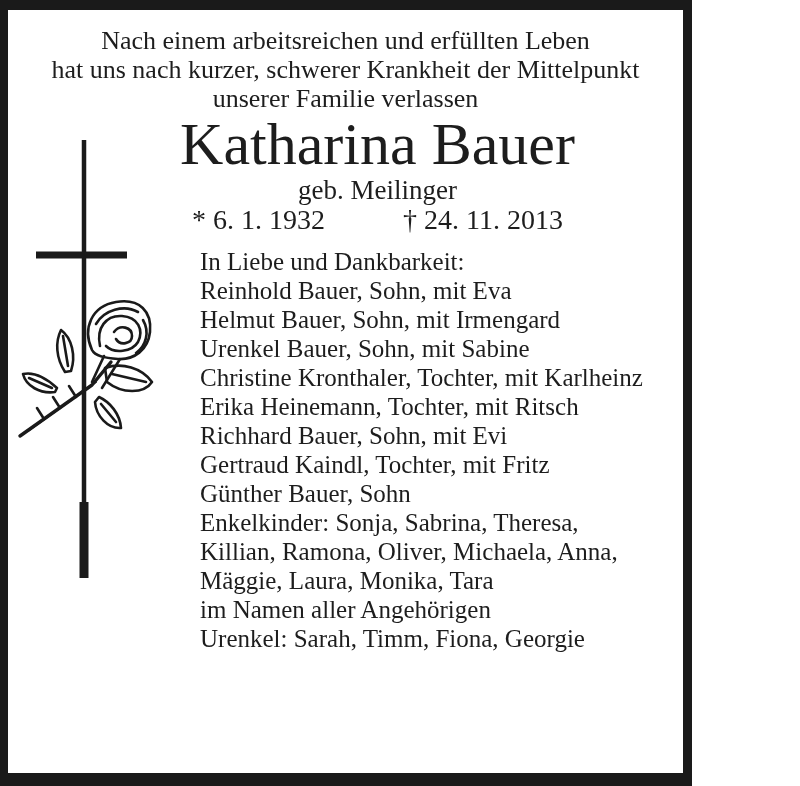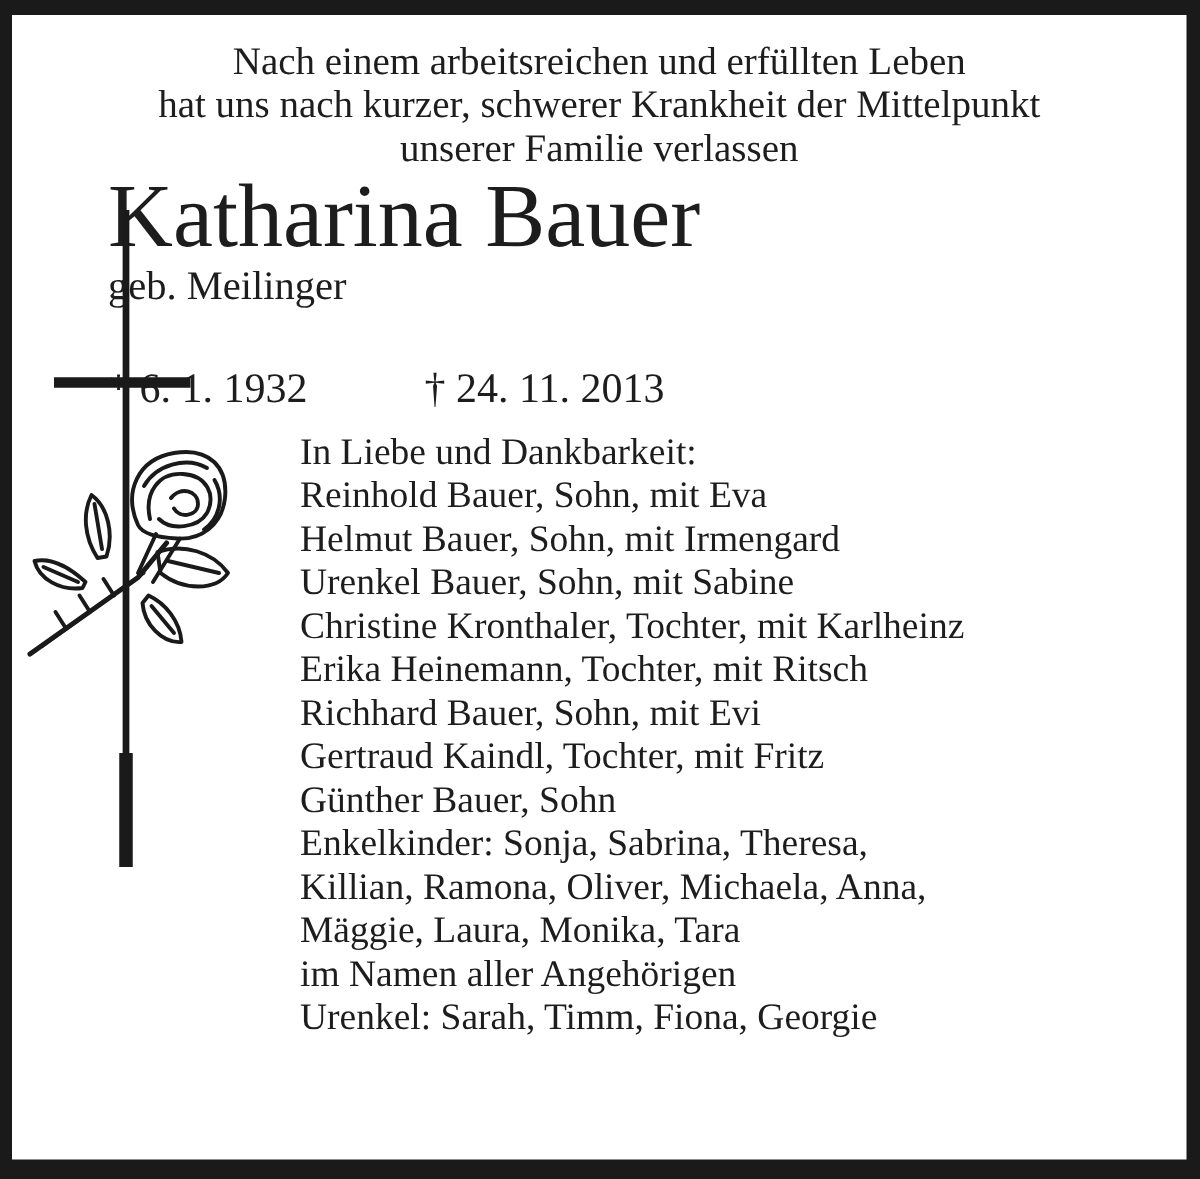--- a/index.html
+++ b/index.html
@@ -1,43 +1,44 @@
 <!DOCTYPE html>
 <html lang="de"><head>
 <meta charset="utf-8">
 <style>
   html, body { margin: 0; padding: 0; background: #ffffff; }
 
   .page {
     position: relative;
-    width: 800px;
+    width: 692px;
     height: 786px;
     box-sizing: border-box;
     background: #ffffff;
     border-style: solid;
     border-color: #1a1a1a;
     border-width: 10px 9px 13px 8px; 
     overflow: hidden;
     font-family: "Liberation Serif", "DejaVu Serif", serif;
     color: #1d1d1d;
   }
 
   .intro {
     padding-top: 16px;
     text-align: center;
     font-size: 26px;
     line-height: 29px;
   }
 
   .header {
+    text-align: center;
     padding-left: 64px; 
   }
   .name   { font-size: 60px; line-height: 62px; white-space: nowrap; }
   .maiden { font-size: 27px; line-height: 30px; }
-  .dates  { font-size: 28px; line-height: 30px; white-space: nowrap; margin-top: 40px; }
+  .dates  { font-size: 28px; line-height: 30px; white-space: nowrap; }
   .dates .gap { display: inline-block; width: 78px; }
 
   .family {
     margin: 12px 12px 0 192px;
     font-size: 25px;
     line-height: 29px;
   }
   .family .b, .b { font-weight: normal; }
 
   .funeral {

